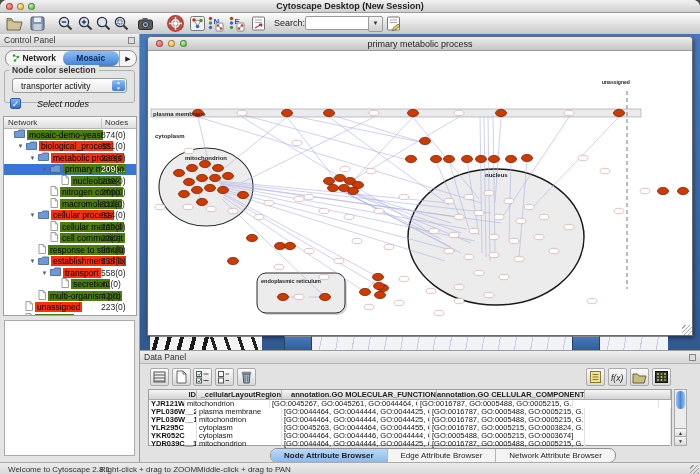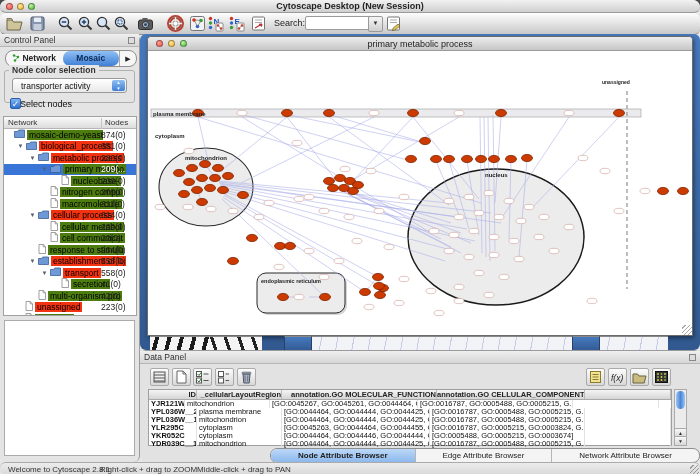--- a/index.html
+++ b/index.html
@@ -1,17 +1,17 @@
 <!DOCTYPE html>
 <html><head>
 <meta charset="utf-8">
 <style>
   html,body{margin:0;padding:0;background:#555;font-family:"Liberation Sans","DejaVu Sans",sans-serif;}
   #win{position:relative;width:700px;height:474px;background:#e6e6e6;border-radius:7px 7px 0 0;overflow:hidden;box-shadow:0 0 4px rgba(0,0,0,.6);}
-  .abs{position:absolute;border-radius:6px;}
+  .abs{position:absolute;}
   
   #titlebar{left:0;top:0;width:700px;height:12px;background:linear-gradient(#f2f2f2,#cfcfcf);border-bottom:1px solid #9a9a9a;}
   .light{position:absolute;top:2.5px;width:7px;height:7px;border-radius:50%;border:1px solid rgba(0,0,0,.35);box-sizing:border-box;}
   .l-red{left:6px;background:radial-gradient(circle at 35% 30%,#ff9d95,#f2544b);}
   .l-yel{left:17px;background:radial-gradient(circle at 35% 30%,#ffe9a8,#f5b223);}
   .l-grn{left:28px;background:radial-gradient(circle at 35% 30%,#c4f2b0,#47bb2f);}
   #apptitle{position:absolute;left:0;right:0;top:1px;text-align:center;font-size:9px;font-weight:bold;color:#222;}
   
   #toolbar{left:0;top:13px;width:700px;height:21px;background:linear-gradient(#fdfdfd,#c9c9c9);border-bottom:1px solid #8f8f8f;}
   .tbi{position:absolute;top:2px;width:17px;height:17px;}
@@ -26,21 +26,21 @@
   .cptab{flex:1;font-size:8.5px;font-weight:bold;color:#222;text-align:center;line-height:15px;position:relative;}
   .cptab.sel{background:linear-gradient(#8fc0f5,#3f7fd6);color:#0c2a55;border-radius:7px;}
   #cptab-arrow{width:16px;border-left:1px solid #aaa;font-size:7px;text-align:center;line-height:15px;color:#222;}
   .neticon{display:inline-block;width:8px;height:8px;vertical-align:-1px;margin-right:2px;}
   #groupbox{position:absolute;left:4px;top:36px;width:131px;height:33px;border:1px solid #b0b0b0;border-radius:3px;box-sizing:border-box;}
   #grouptitle{position:absolute;left:9px;top:31px;font-size:8.5px;font-weight:bold;color:#333;background:#e4e4e4;padding:0 3px;}
   #colorsel{position:absolute;left:12px;top:44px;width:115px;height:15px;background:linear-gradient(#fff,#e8e8e8);border:1px solid #9a9a9a;border-radius:3px;font-size:8.5px;line-height:14px;padding-left:8px;box-sizing:border-box;color:#111;}
   #colorsel .stepper{position:absolute;right:1px;top:1px;width:13px;height:11px;background:linear-gradient(#8fc0f5,#3f7fd6);border-radius:2px;color:#fff;font-size:4.5px;text-align:center;line-height:5.5px;}
   #selnodes{position:absolute;left:10px;top:64px;height:12px;font-size:9px;color:#111;}
   #cbx{position:absolute;left:0;top:0;width:11px;height:11px;border-radius:2px;background:linear-gradient(#7fb4f2,#2f6fd0);border:1px solid #2a5dab;color:#fff;font-size:9px;line-height:10px;text-align:center;box-sizing:border-box;}
-  #selnodes span.lbl{margin-left:10px;line-height:12px;display:inline-block;}
+  #selnodes span.lbl{margin-left:27px;line-height:12px;display:inline-block;font-style:italic;}
   #treepanel{position:absolute;left:3px;top:82px;width:134px;height:200px;background:#fff;border:1px solid #a0a0a0;box-sizing:border-box;overflow:hidden;}
   #treehdr{height:11px;background:linear-gradient(#fafafa,#dcdcdc);border-bottom:1px solid #b5b5b5;font-size:8px;color:#333;position:relative;}
   #treehdr .c1{position:absolute;left:4px;top:1px;}
   #treehdr .c2{position:absolute;left:97px;top:1px;border-left:1px solid #c5c5c5;padding-left:3px;height:11px;}
   .trow{position:relative;height:11.5px;font-size:8.5px;white-space:nowrap;display:flex;align-items:center;}
   .trow.sel{background:#3875d7;}
   .tarrow{width:11px;font-size:6px;color:#57606e;text-align:center;flex:none;}
   .ticon{flex:none;margin-right:2px;display:inline-block;}
   .tlabel{padding:0 2px;color:#000;flex:none;max-width:72px;overflow:hidden;}
   .hl-green{background:#4d7c0f;}
@@ -69,21 +69,21 @@
   #dtable{position:absolute;left:8px;top:38px;width:524px;height:57px;background:#fff;border:1px solid #9f9f9f;box-sizing:border-box;font-size:7.5px;}
   .dhdr{display:flex;height:9px;background:linear-gradient(#f5f5f5,#d5d5d5);border-bottom:1px solid #aaa;font-weight:bold;color:#222;}
   .dhdr div{border-right:1px solid #bbb;text-align:right;overflow:hidden;white-space:nowrap;line-height:9px;box-sizing:border-box;}
   .drow{display:flex;height:8px;color:#111;}
   .drow div{border-right:1px solid #e2e2e2;overflow:hidden;white-space:nowrap;line-height:8px;padding-left:2px;box-sizing:border-box;}
   .drow .cid{font-weight:bold;}
   #dscroll{position:absolute;left:534px;top:38px;width:13px;height:57px;background:#ececec;border:1px solid #aaa;box-sizing:border-box;}
   #dthumb{position:absolute;left:1px;top:1px;width:9px;height:18px;border-radius:5px;background:linear-gradient(90deg,#9cc4f2,#4a86d8,#9cc4f2);}
   .sarr{position:absolute;left:0;width:11px;height:8px;font-size:5px;text-align:center;line-height:8px;color:#333;background:linear-gradient(#f8f8f8,#d8d8d8);border-top:1px solid #aaa;}
   #dtabs{position:absolute;left:130px;top:97px;height:13px;display:flex;border:1px solid #8f8f8f;border-radius:7px;overflow:hidden;background:#f4f4f4;}
-  .dtab{font-size:8px;color:#222;line-height:13px;padding:0 27px;border-right:1px solid #b5b5b5;white-space:nowrap;}
+  .dtab{font-size:8px;color:#222;line-height:13px;padding:0 13px;border-right:1px solid #b5b5b5;white-space:nowrap;}
   .dtab:last-child{border-right:none;}
   .dtab.sel{background:linear-gradient(#bcd8f7,#8db9ed);font-weight:bold;}
   
   #statusbar{left:0;top:462px;width:700px;height:12px;background:linear-gradient(#ececec,#d8d8d8);border-top:1px solid #aaa;font-size:8px;color:#333;}
   .stitem{position:absolute;top:2px;}
   #sgrip{position:absolute;right:1px;bottom:1px;width:9px;height:9px;background:repeating-linear-gradient(135deg,transparent 0 2px,#999 2px 3px);}
 </style>
 </head>
 <body>
 

